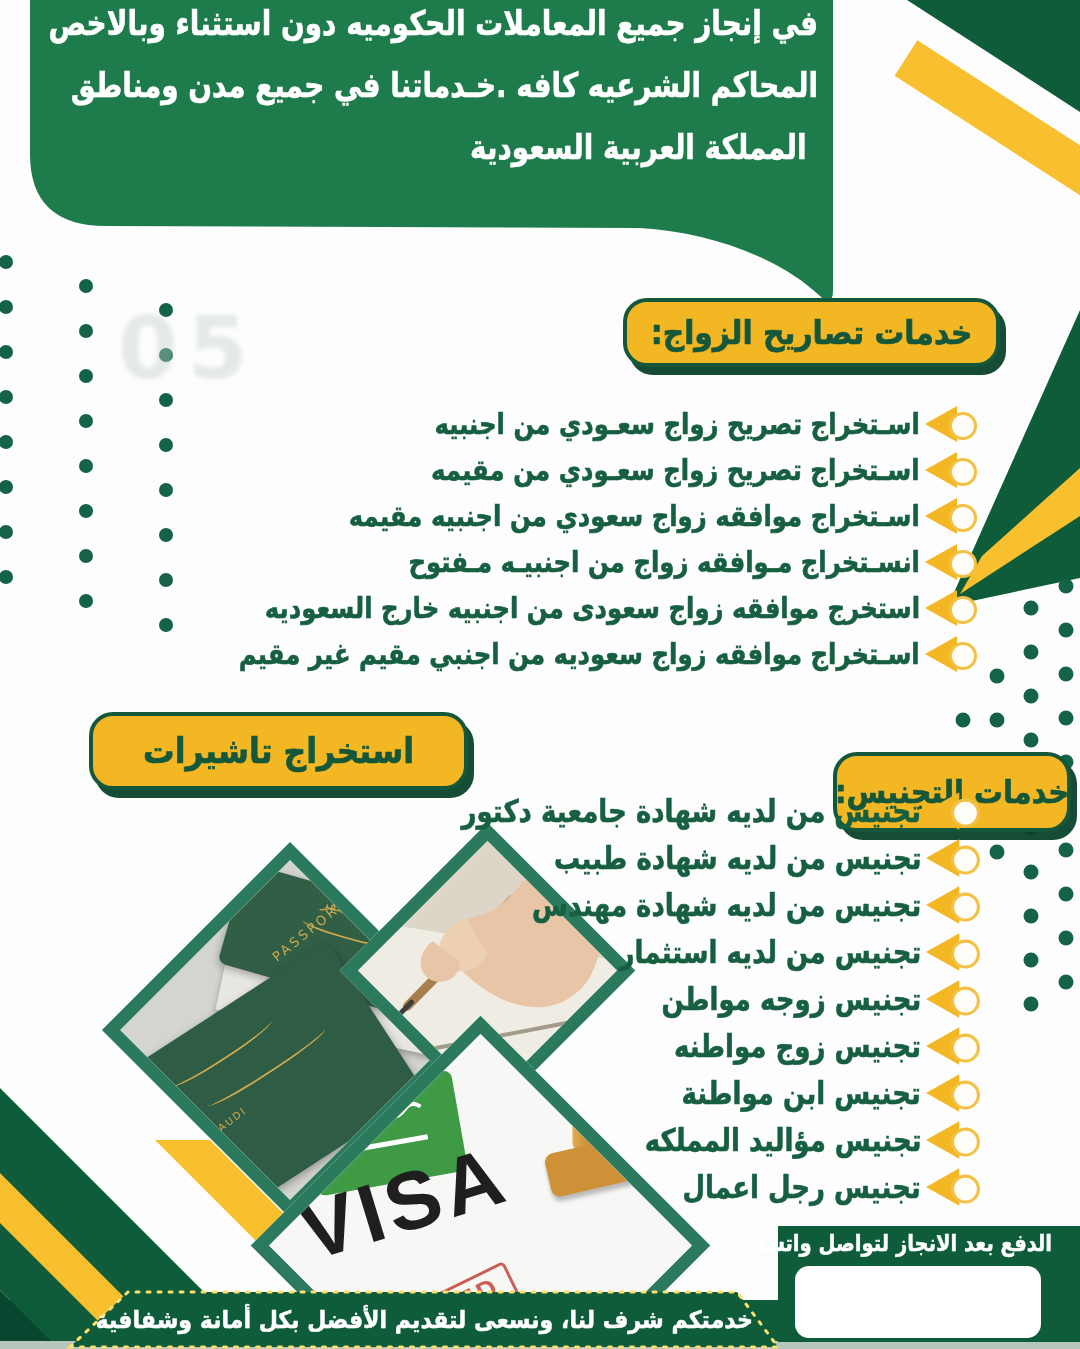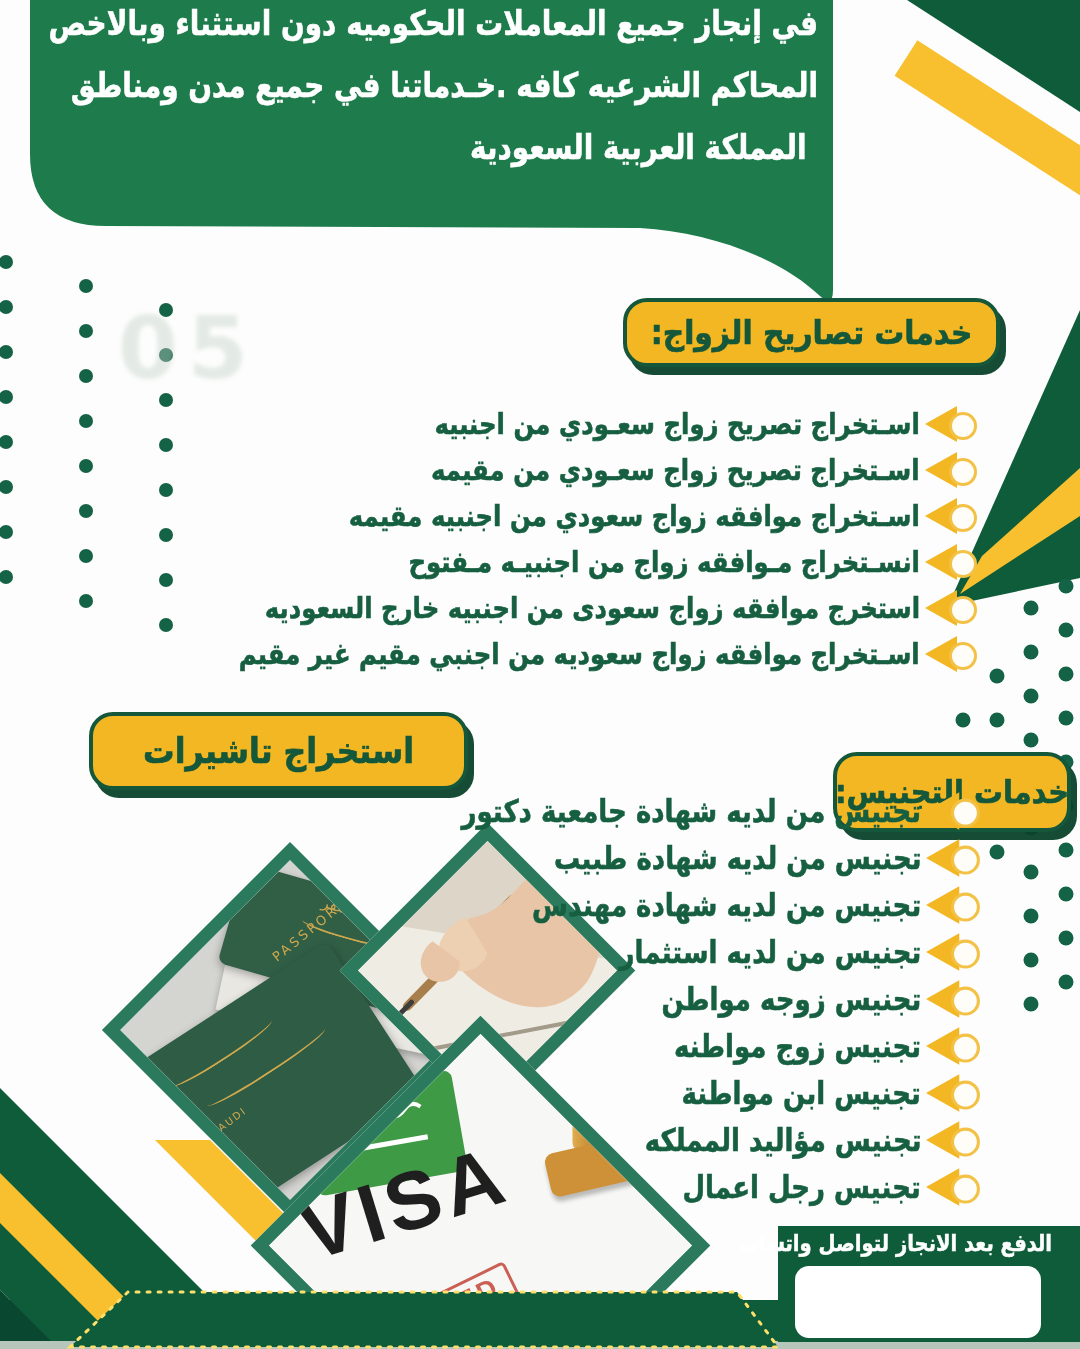--- a/index.html
+++ b/index.html
@@ -360,14 +360,17 @@
     <path d="M70,1347 L128,1292 L737,1292 L778,1347 Z" fill="var(--band_green)" stroke="var(--slogan_dots)" stroke-width="3" stroke-dasharray="3 8" stroke-linecap="round"></path>
   </svg>
 
   <div class="wa-panel">
     <div class="wa-text">
       <span>الدفع بعد الانجاز لتواصل واتساب</span>
     </div>
     <div class="wa-box"></div>
   </div>
 
+  <div class="slogan">
+    <span>خدمتكم شرف لنا، ونسعى لتقديم الأفضل بكل أمانة وشفافية</span>
+  </div>
 
 </div>
 
 </body></html>

